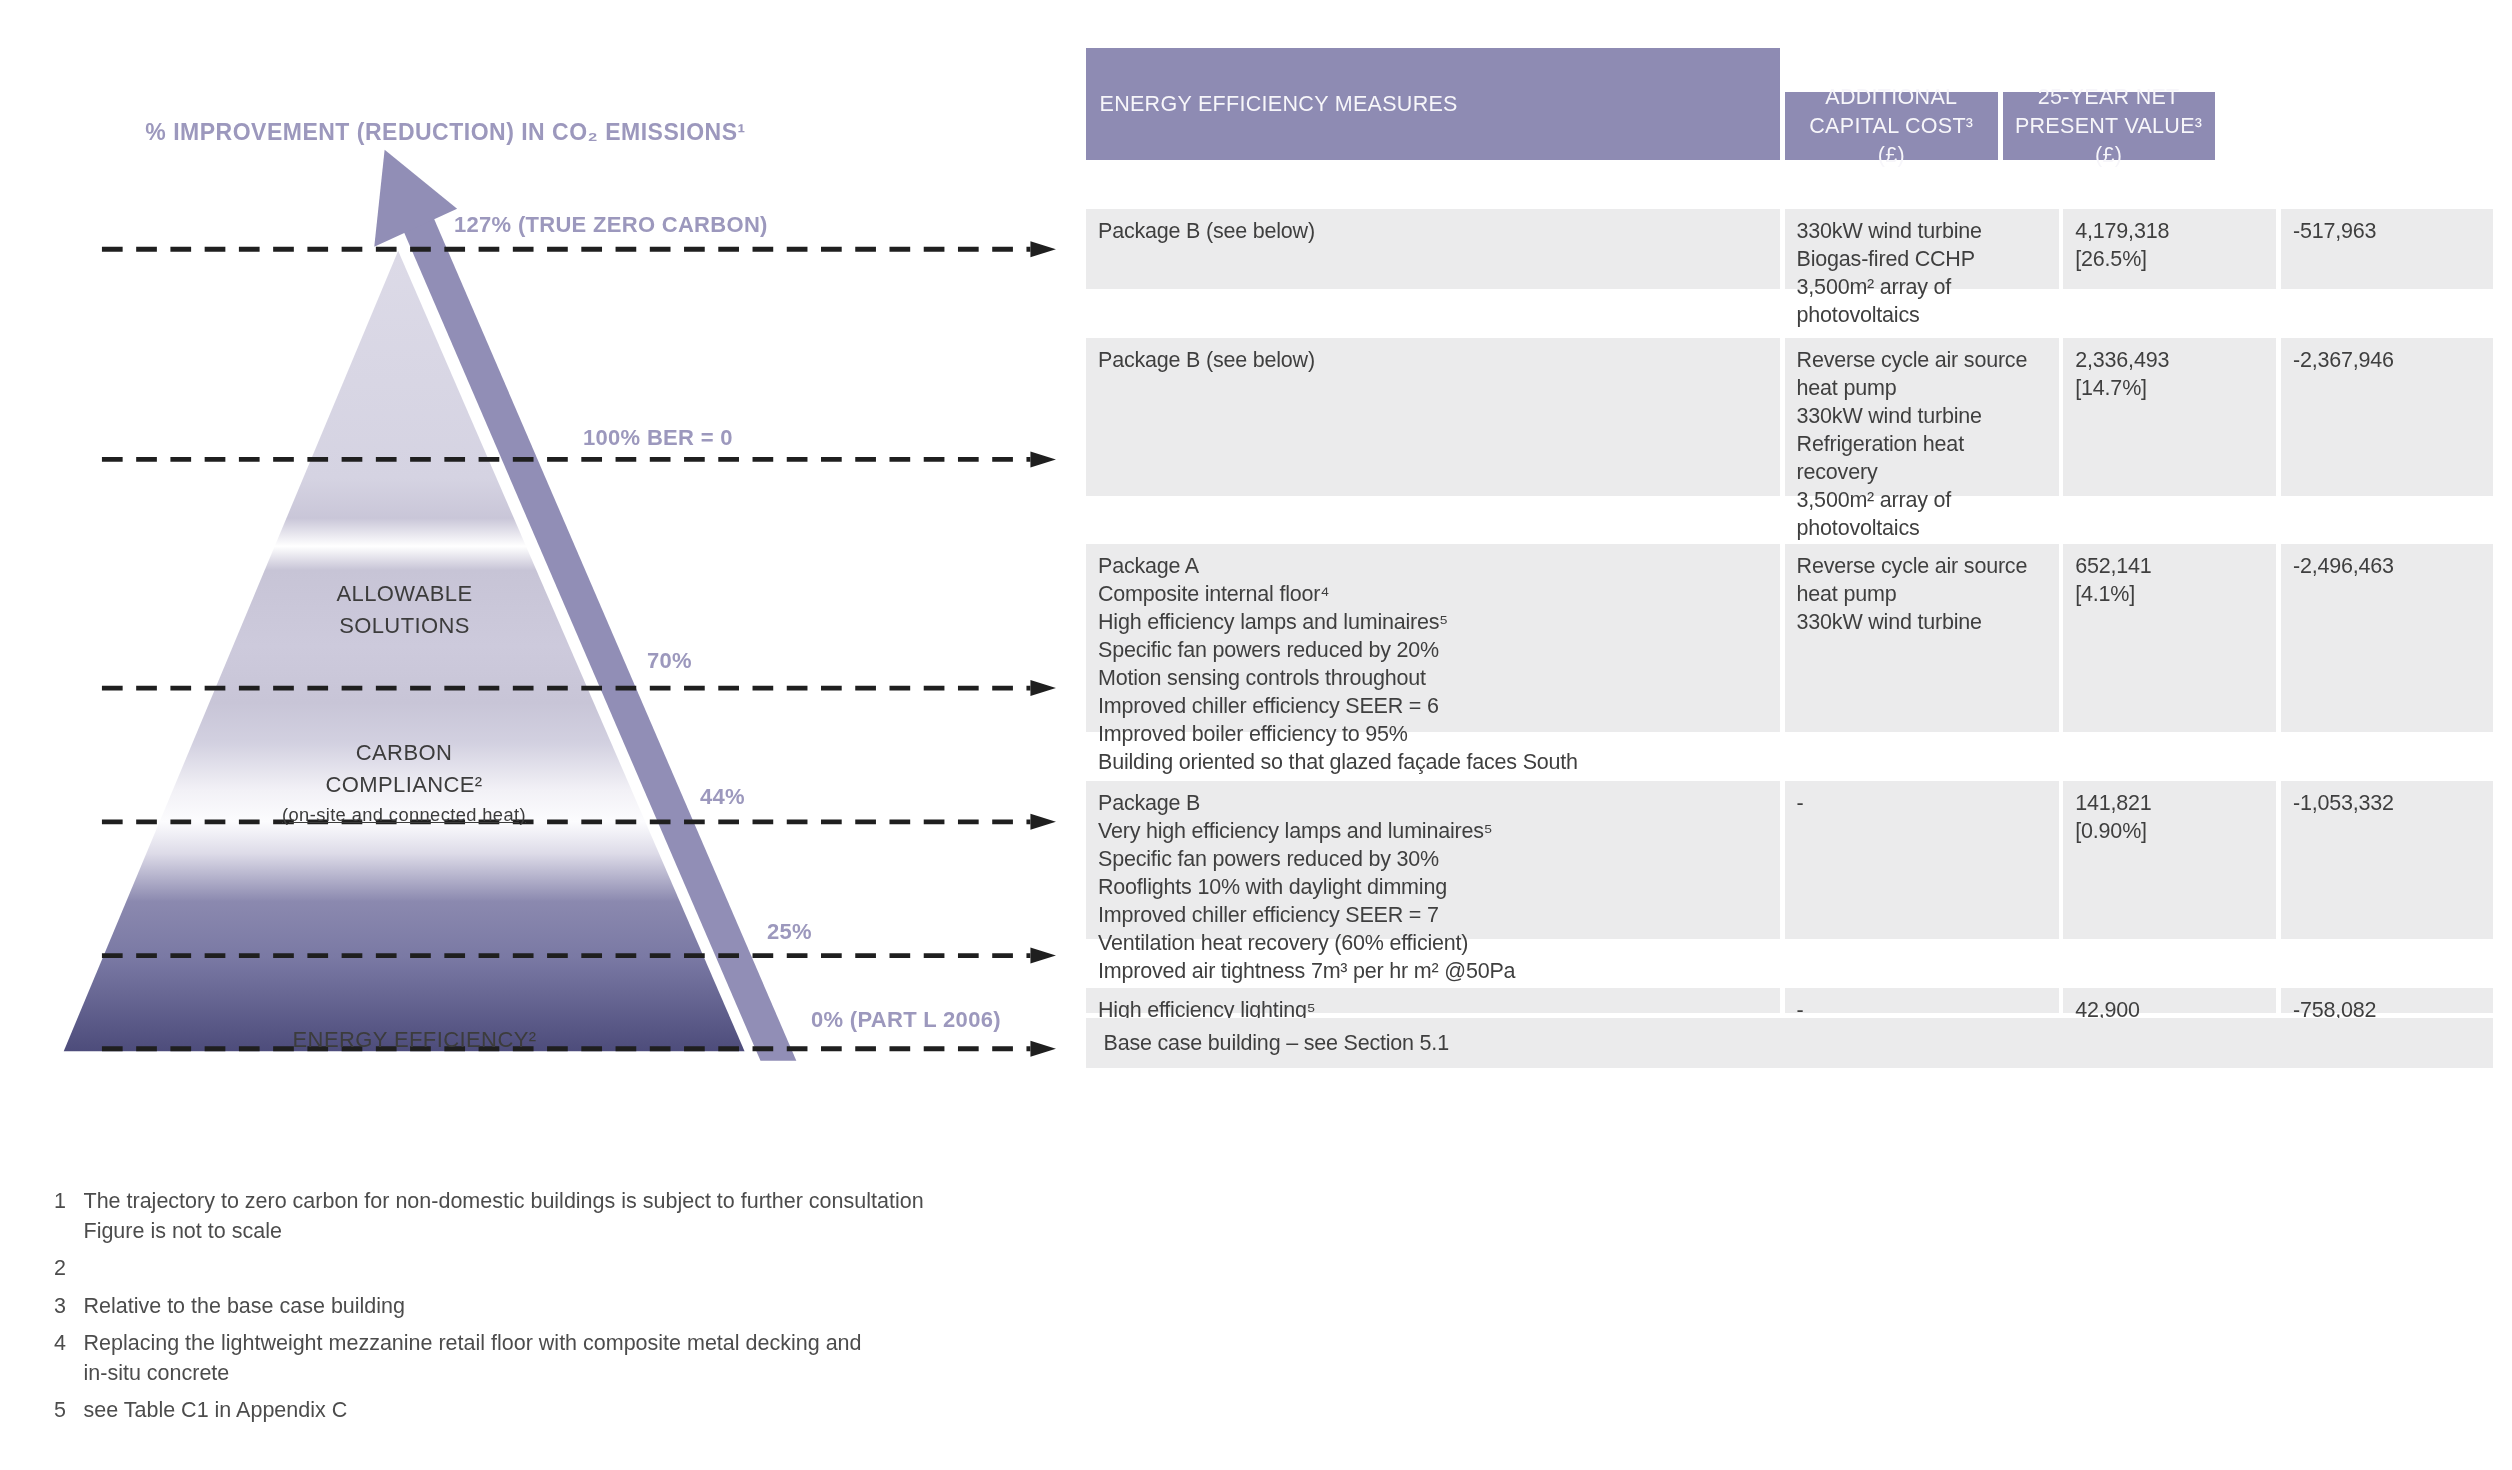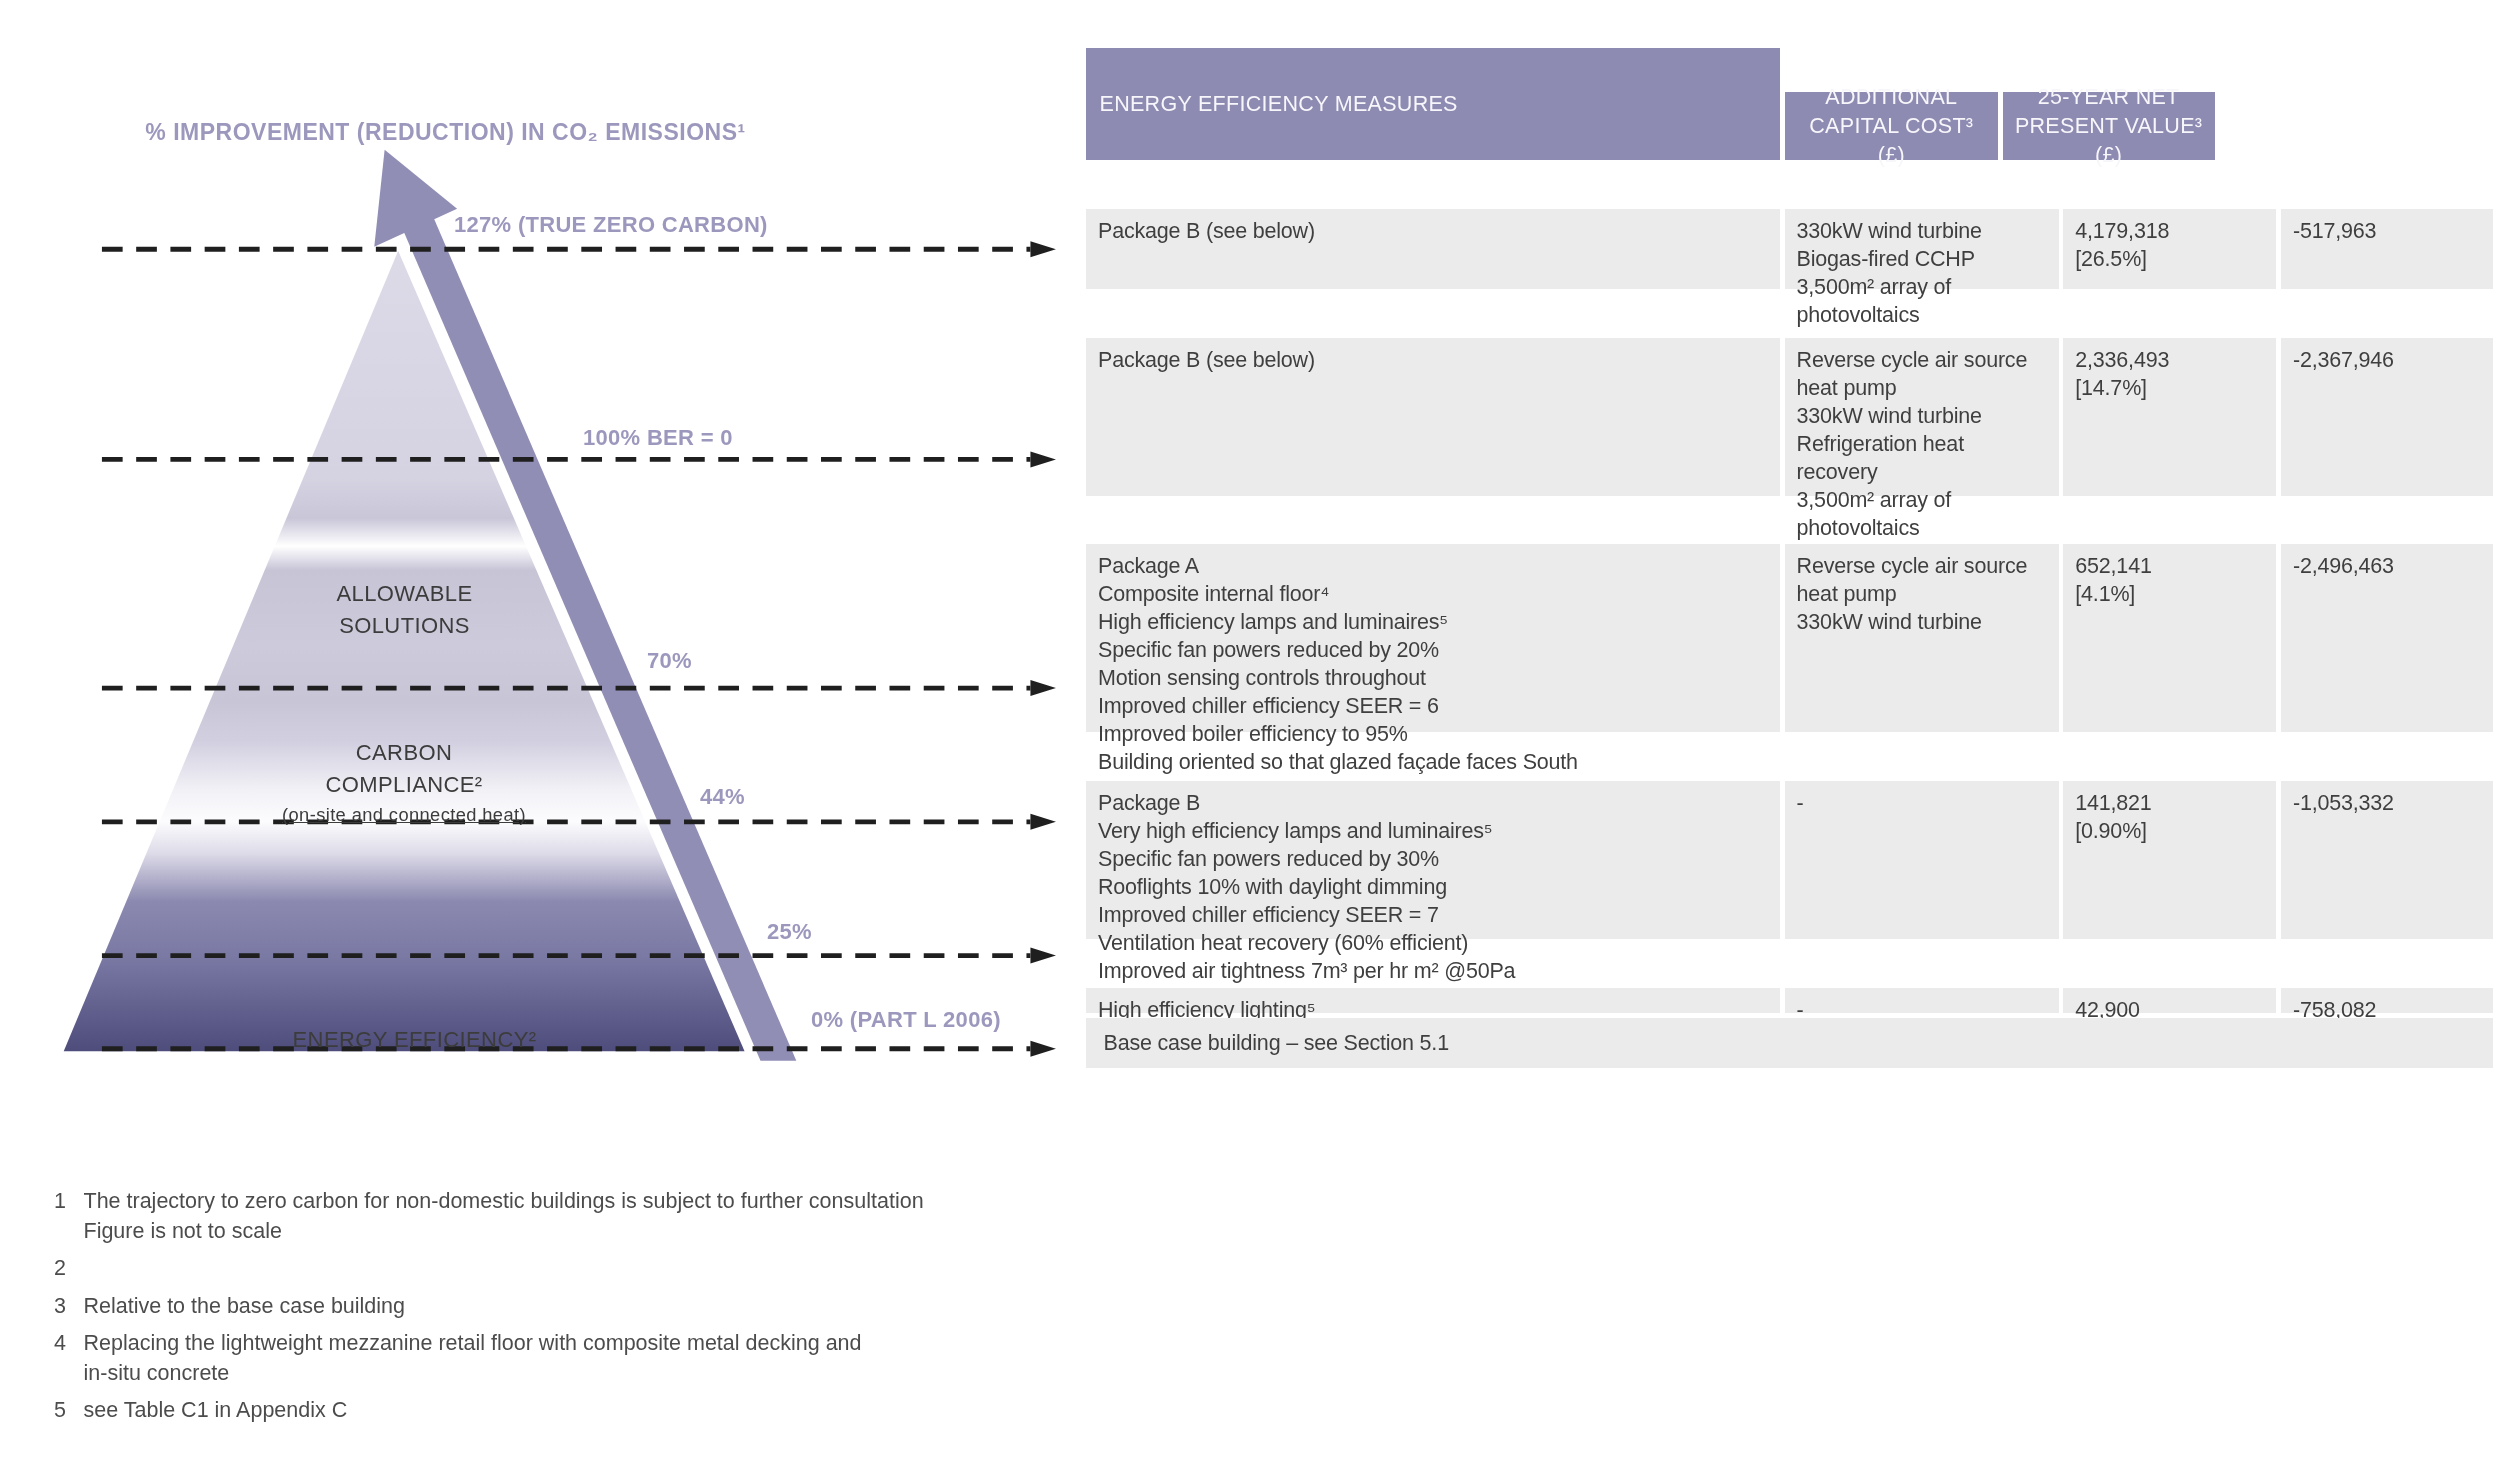--- a/index.html
+++ b/index.html
@@ -146,21 +146,21 @@
 330kW wind turbine
 Refrigeration heat
 recovery
 3,500m² array of
 photovoltaics</div>
       <div class="c c2 cell pre">2,336,493
 [14.7%]</div>
       <div class="c c3 cell pre">-2,367,946</div>
     </div>
 
-    <div class="trow" style="height:232px;justify-content:flex-end;">
+    <div class="trow" style="height:232px;">
       <div class="c c0 cell pre">Package A
 Composite internal floor⁴
 High efficiency lamps and luminaires⁵
 Specific fan powers reduced by 20%
 Motion sensing controls throughout
 Improved chiller efficiency SEER = 6
 Improved boiler efficiency to 95%
 Building oriented so that glazed façade faces South</div>
       <div class="c c1 cell pre">Reverse cycle air source
 heat pump

